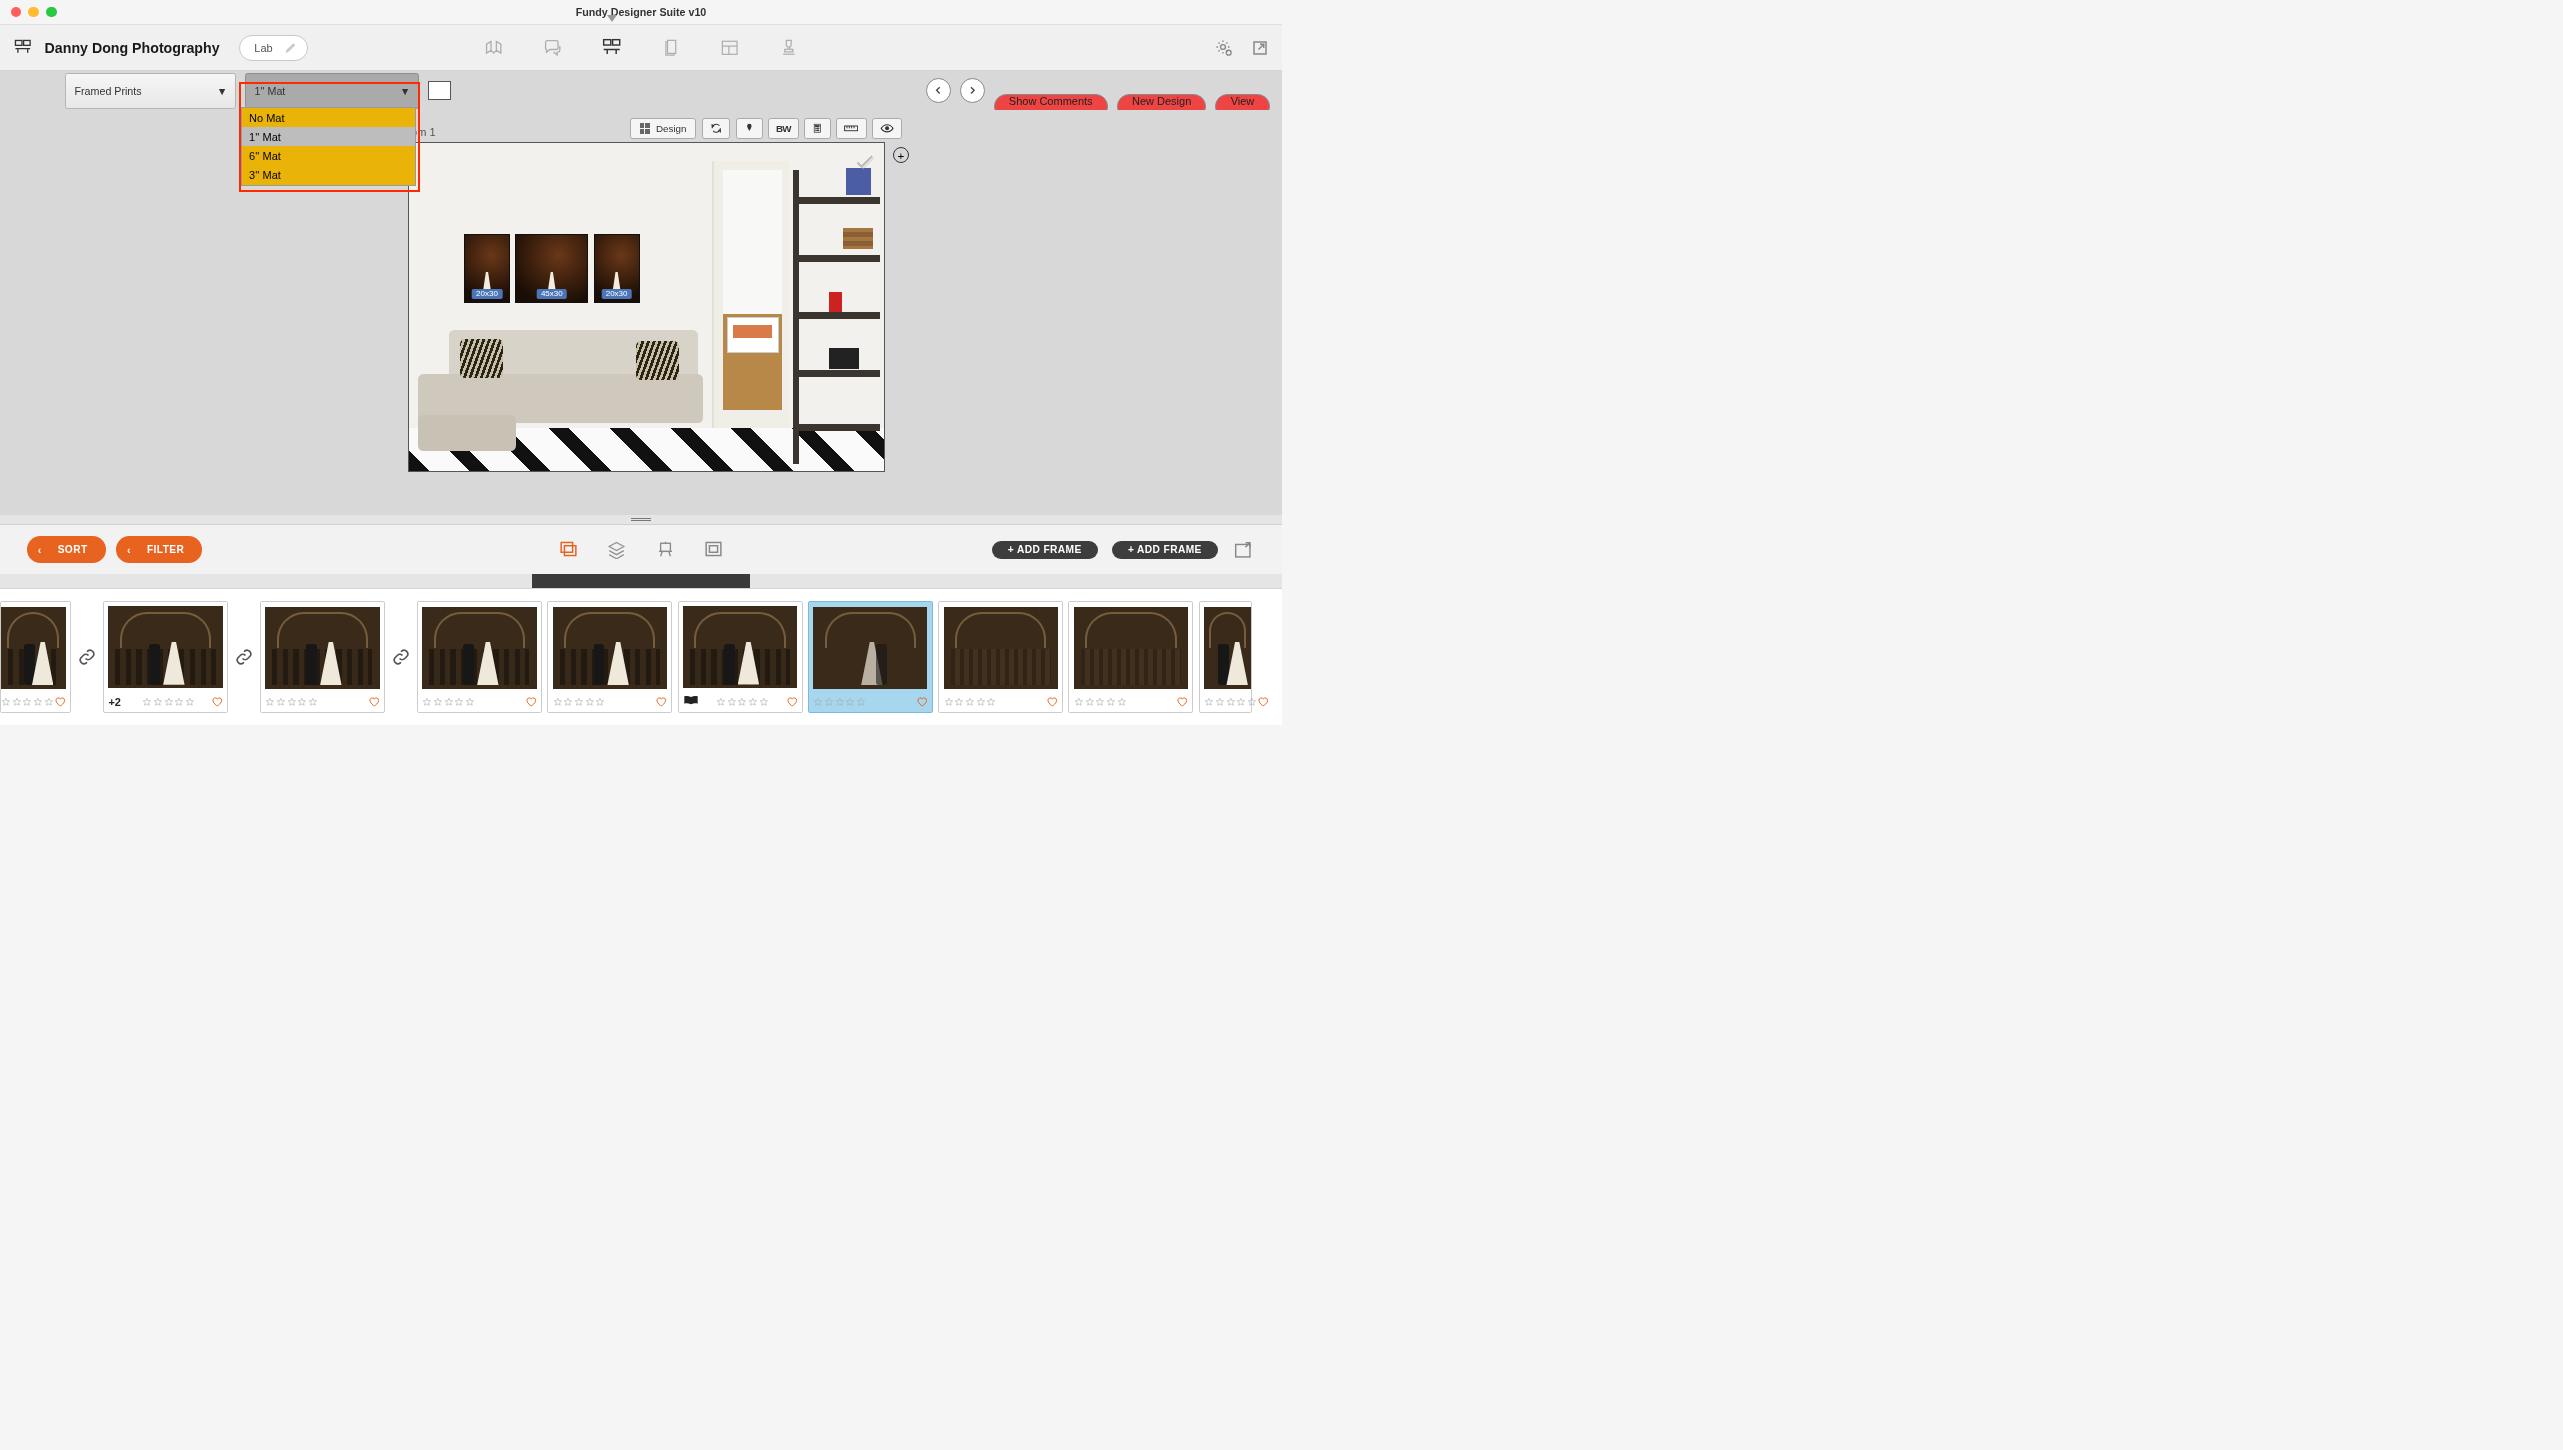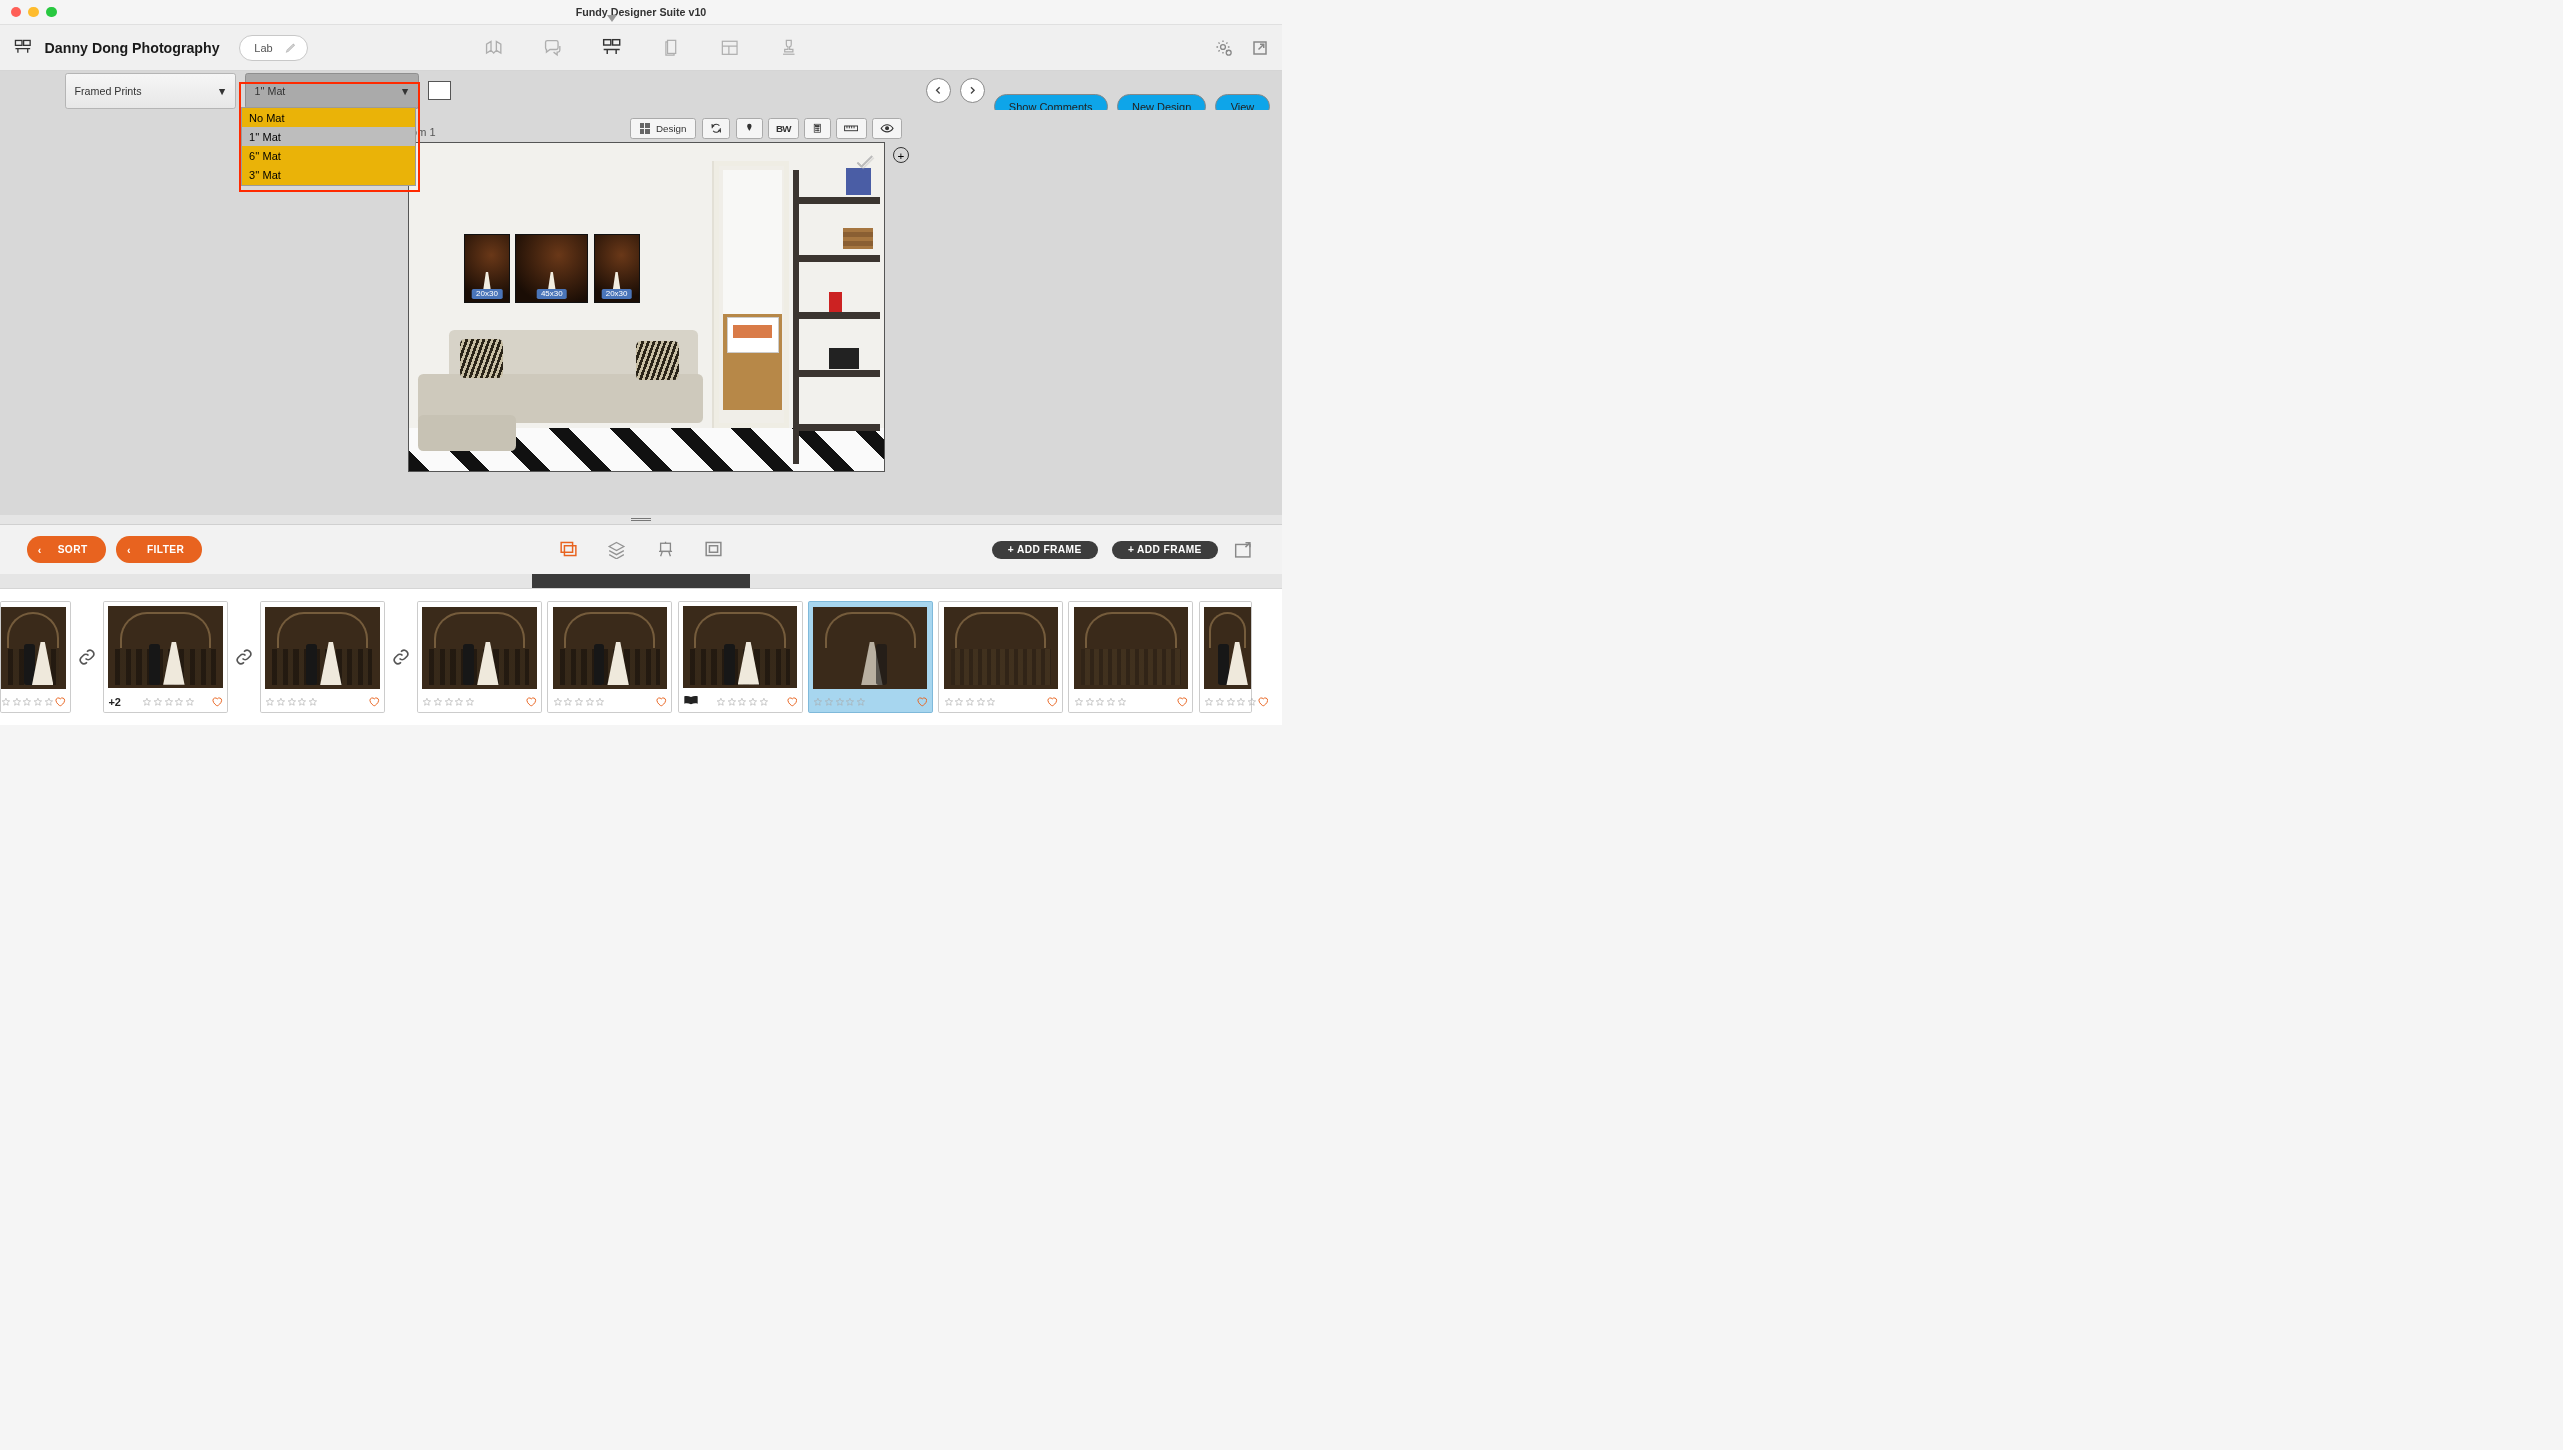--- a/index.html
+++ b/index.html
@@ -157,24 +157,24 @@
   background: #fff;
   border-radius: 50%;
   display: flex; align-items:center; justify-content:center;
   cursor: pointer;
   font-size: 12.5px;
   color: #444;
 }
 .pill-btn {
   height: 25px;
   border: 1.3px solid #888;
-  background: #0ea5e9;
+  background: #ef4444;
   border-radius: 12.5px;
   padding: 0 14.2px;
-  display:flex;align-items:center;
+  display:flex;align-items:flex-start;
   font-size: 11px;
   color: #222;
   cursor: pointer;
   margin-top: 32px;
 }
 .options-right { display:flex; gap:9px; align-items:center; }
 
 
 .stage {
   position: relative;

